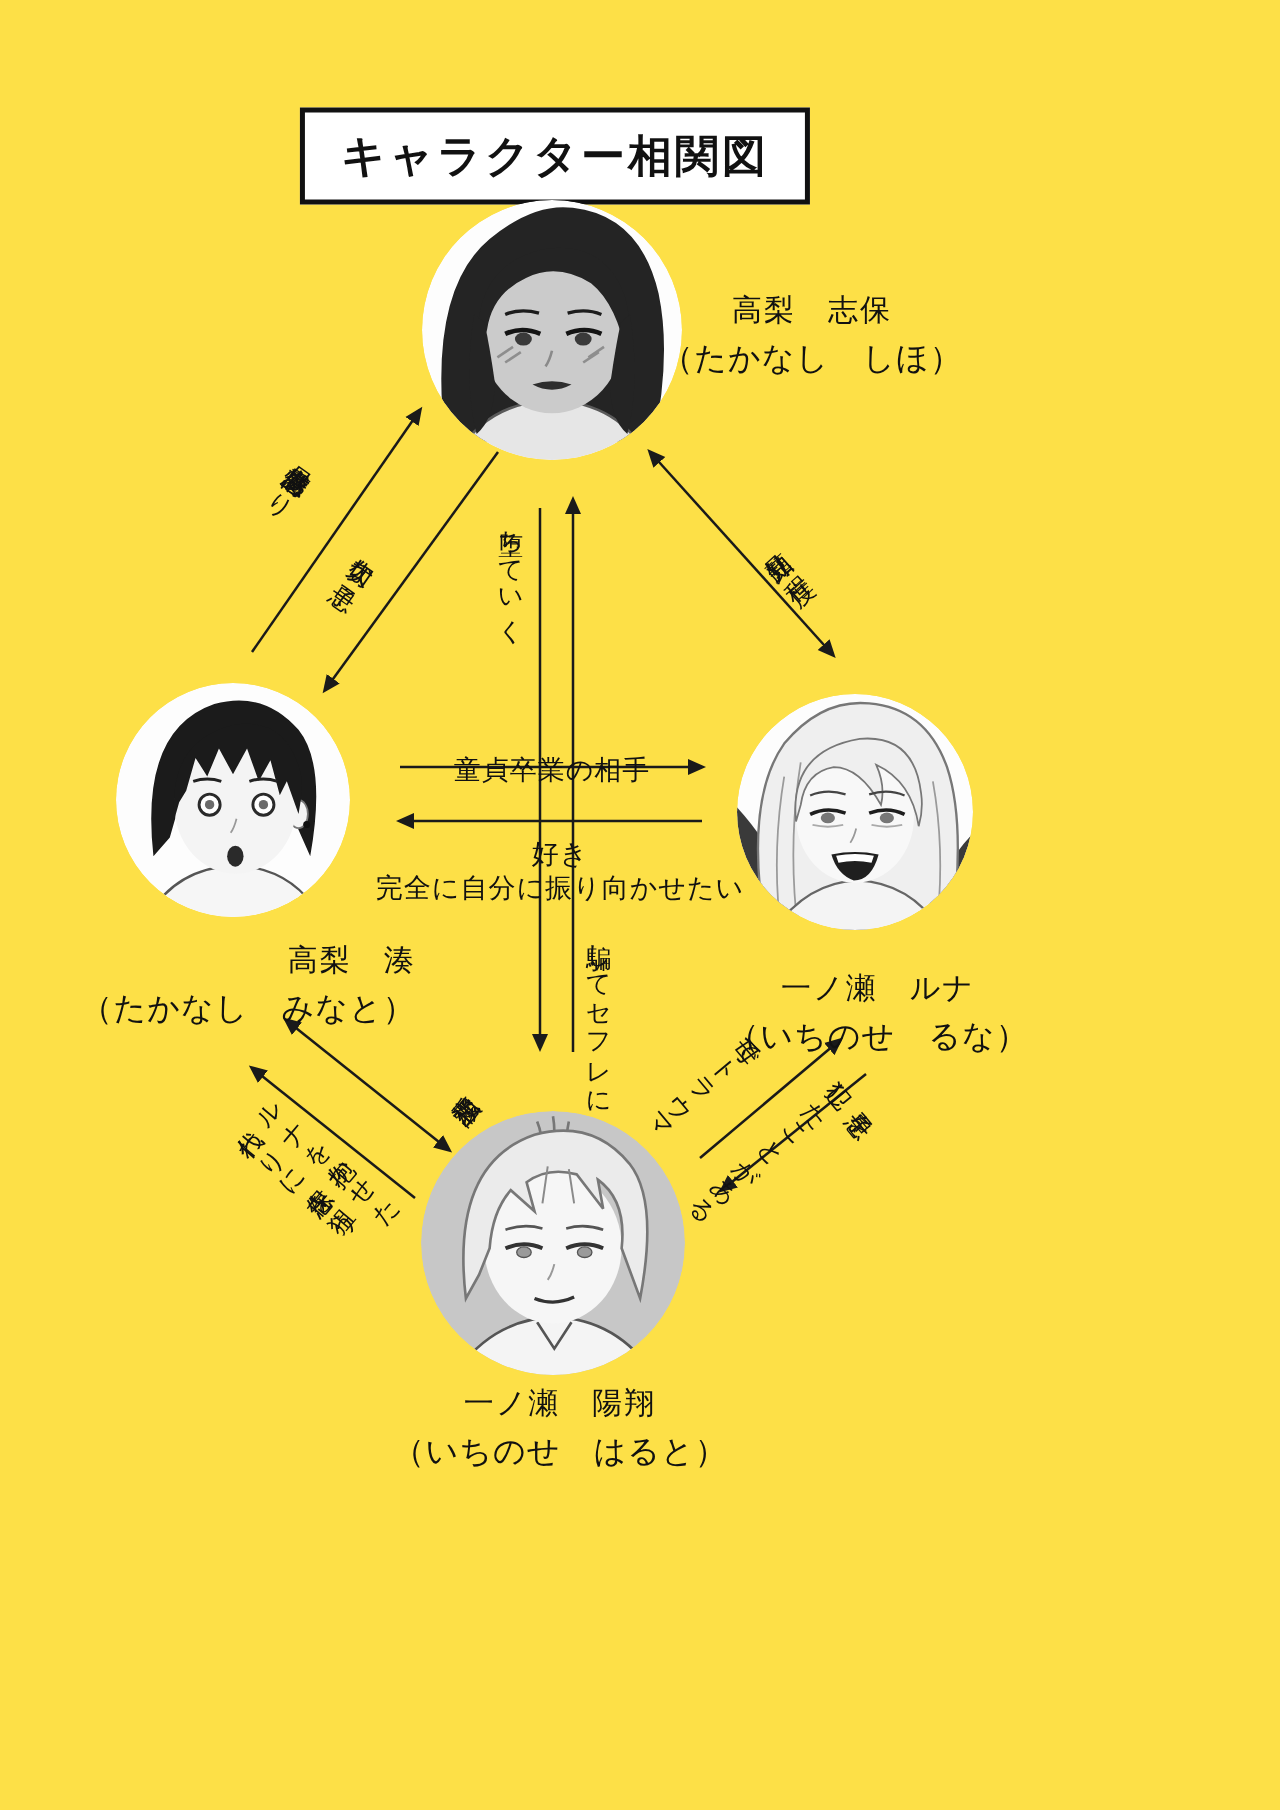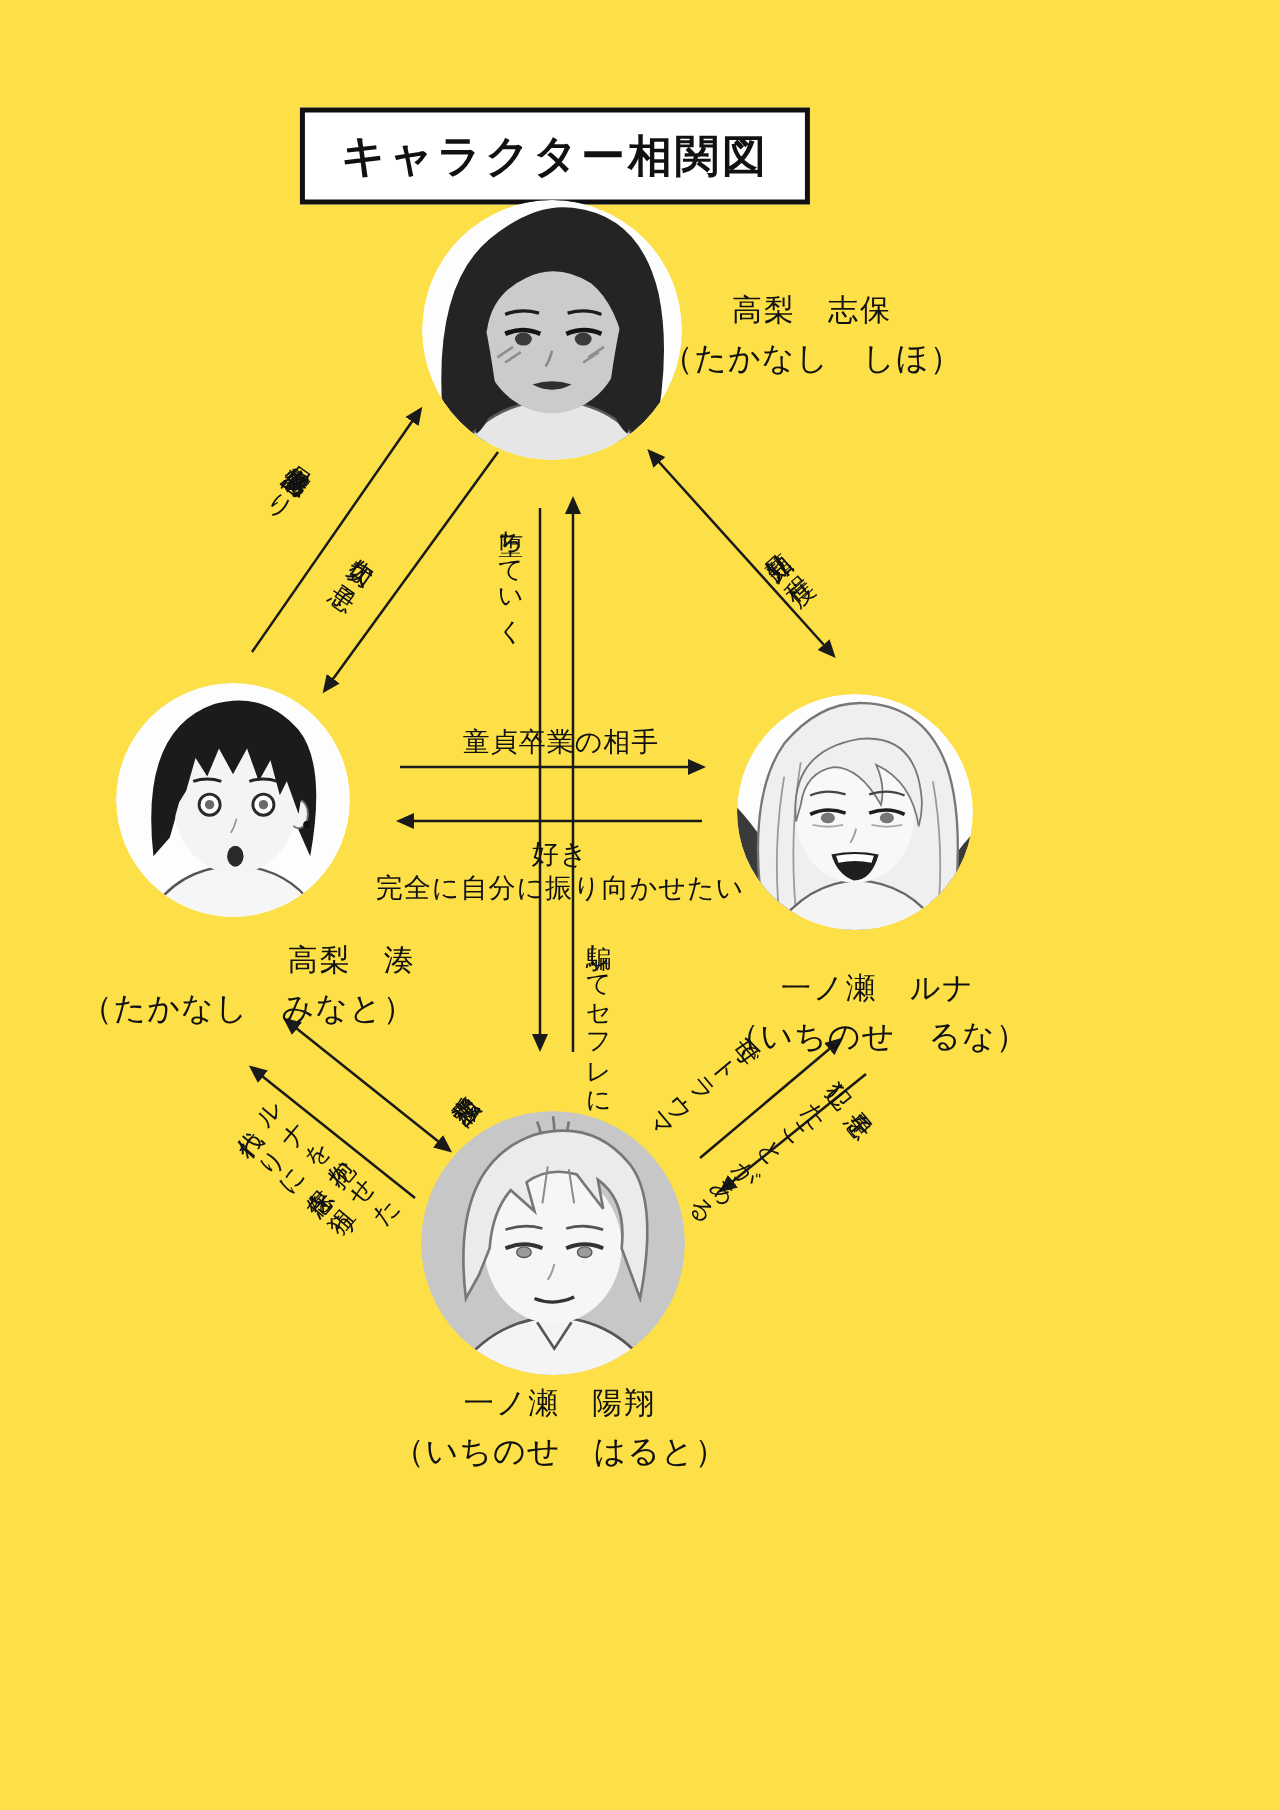--- a/index.html
+++ b/index.html
@@ -203,21 +203,21 @@
   <div class="name-block" style="left:560px;top:1383px;">
     <div class="name-main">一ノ瀬　陽翔</div>
     <div class="name-reading">（いちのせ　はると）</div>
   </div>
 
   <div class="vlabel" style="left:298px;top:480px;--r:35deg;">母恋愛感情あり</div>
   <div class="vlabel" style="left:370px;top:560px;--r:35deg;">大切な息子</div>
   <div class="vlabel" style="left:768px;top:556px;--r:-42deg;">顔見知り程度</div>
   <div class="vlabel" style="left:511px;top:572px;--r:0deg;">堕ちていく</div>
   <div class="vlabel" style="left:599px;top:1015px;--r:0deg;">騙してセフレに</div>
-  <div class="hlabel" style="left:552px;top:743px;margin-left:9px;">童貞卒業の相手</div>
+  <div class="hlabel" style="left:552px;top:771px;">童貞卒業の相手</div>
   <div class="hlabel" style="left:560px;top:872px;text-align:center;">好き
 完全に自分に振り向かせたい</div>
   <div class="vlabel" style="left:441px;top:1090px;--r:-50deg;">恋愛相談</div>
   <div class="vlabel" style="left:306px;top:1168px;--r:-50deg;">ルナを抱かせた
 代わりに志保を狙う</div>
   <div class="vlabel" style="left:713px;top:1080px;--r:50deg;">母でトラウマ</div>
   <div class="vlabel" style="left:793px;top:1158px;--r:50deg;">息子を
 犯したことがある</div>
 
 </div>

